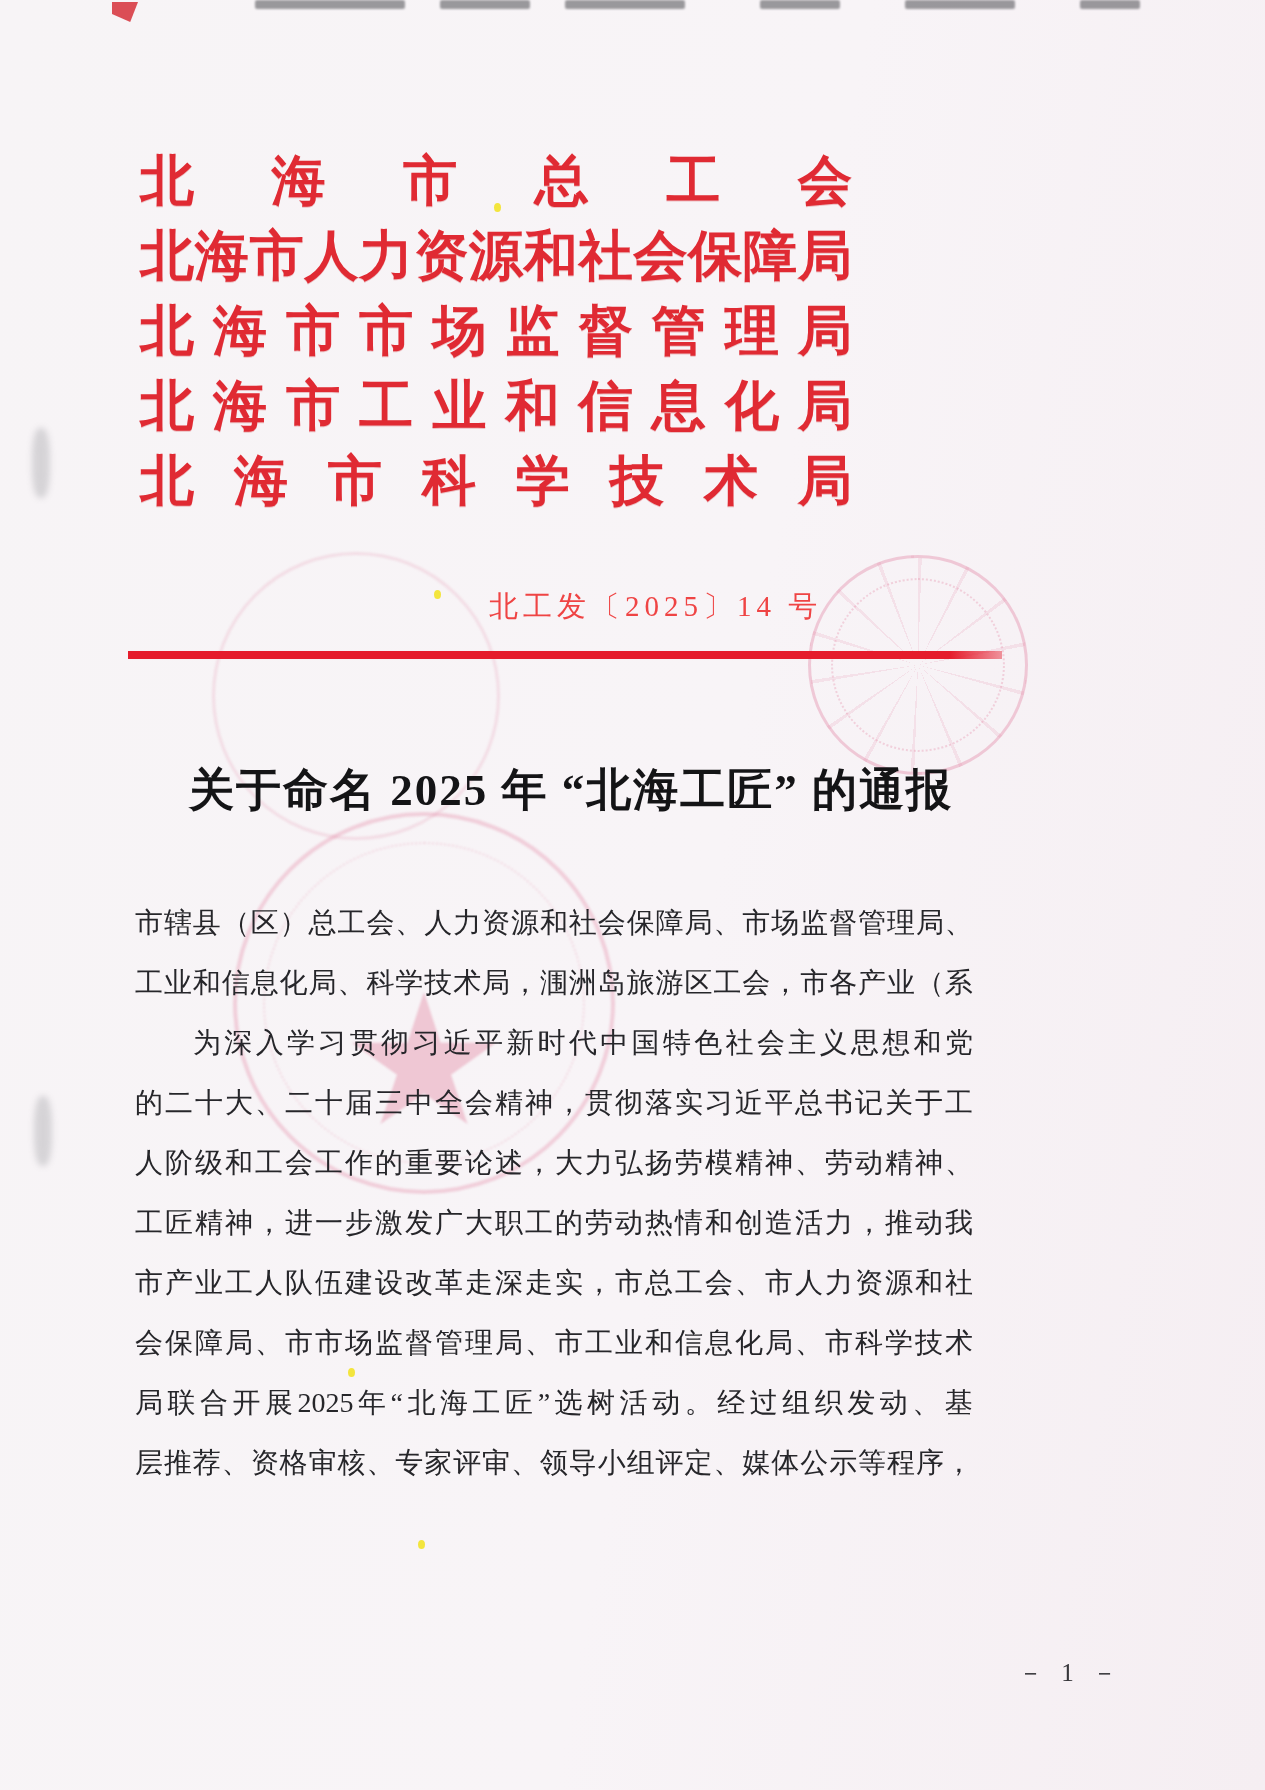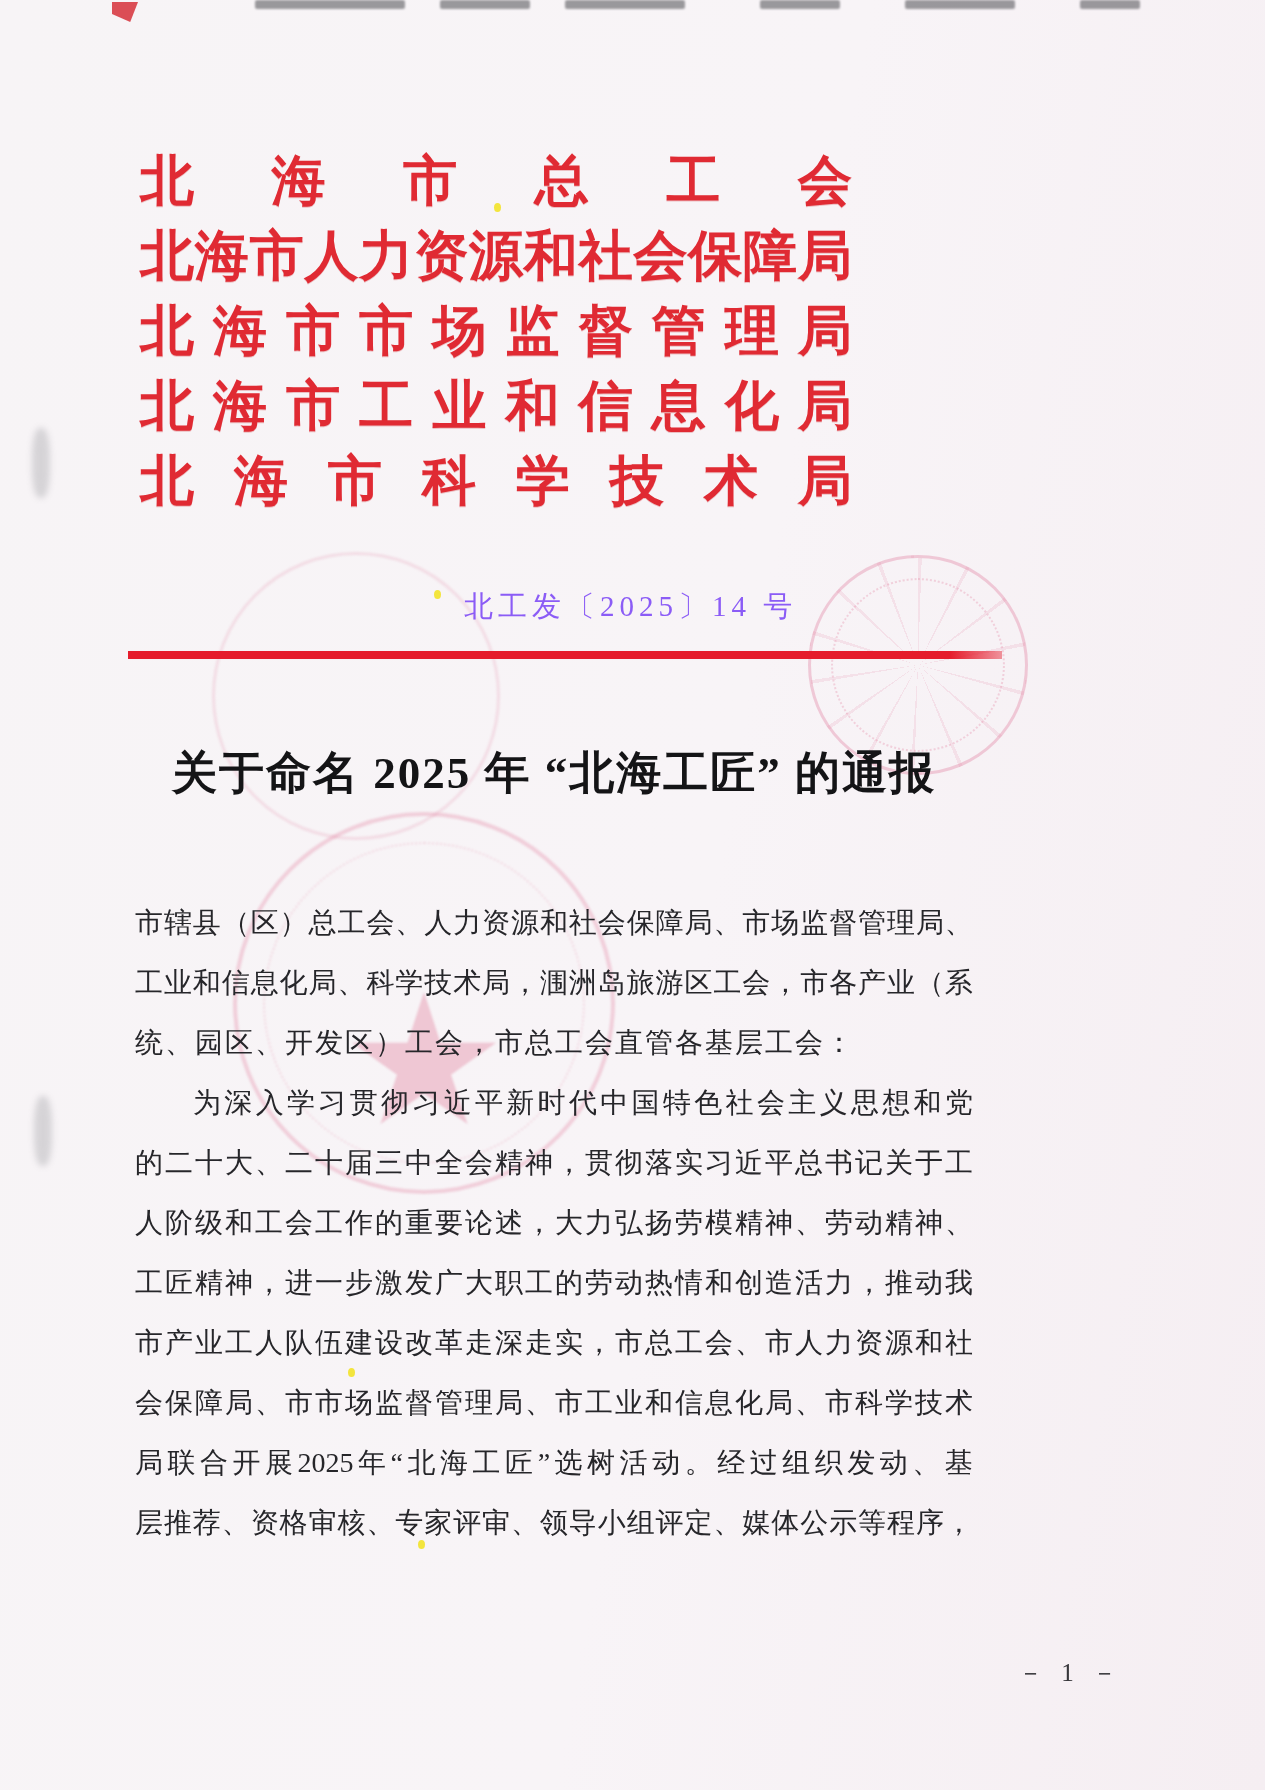--- a/index.html
+++ b/index.html
@@ -16,30 +16,30 @@
     font-size:54px;line-height:58px;white-space:nowrap;
     text-shadow:0 1px 0 rgba(200,30,40,.25);
   }
   .spread{display:flex;justify-content:space-between;}
   .doc-type{
     position:absolute;left:928px;top:284px;width:180px;height:110px;
     color:var(--header-red,#e02a33);font-weight:bold;font-size:88px;line-height:110px;
     letter-spacing:2px;text-shadow:0 1px 0 rgba(200,30,40,.25);
   }
   .doc-number{
-    position:absolute;left:464px;top:586px;height:40px;
-    color:#8b5cf6;font-size:29px;line-height:40px;letter-spacing:5px;white-space:nowrap;
+    position:absolute;left:489px;top:586px;height:40px;
+    color:#ef4444;font-size:29px;line-height:40px;letter-spacing:5px;white-space:nowrap;
   }
   .red-rule{
     position:absolute;left:128px;top:651px;width:874px;height:8px;
     background:linear-gradient(90deg,var(--rule-red,#e51c2c) 0%,var(--rule-red,#e51c2c) 94%,rgba(229,28,44,.45) 100%);
   }
   
   .title{
-    position:absolute;left:135px;top:744px;width:838px;height:58px;margin:0;
+    position:absolute;left:135px;top:744px;width:838px;height:58px;margin:17px;
     text-align:center;color:#141416;font-weight:bold;font-size:45px;line-height:58px;
     letter-spacing:2px;white-space:nowrap;
   }
   
   .body-block{position:absolute;left:135px;top:893px;width:838px;color:var(--body-ink,#26262a);}
   .bline{height:60px;line-height:60px;font-size:28px;white-space:nowrap;}
   .bline.short{letter-spacing:2px;}
   .bline.indent{padding-left:58px;}
   
   .page-num{
@@ -228,21 +228,20 @@
         <span>工</span>
         <span>会</span>
         <span>，</span>
         <span>市</span>
         <span>各</span>
         <span>产</span>
         <span>业</span>
         <span>（</span>
         <span>系</span>
       </div>
-    <div class="bline short">统、园区、开发区）工会，市总工会直管各基层工会：</div>
     <div class="bline spread indent">
         <span>为</span>
         <span>深</span>
         <span>入</span>
         <span>学</span>
         <span>习</span>
         <span>贯</span>
         <span>彻</span>
         <span>习</span>
         <span>近</span>

